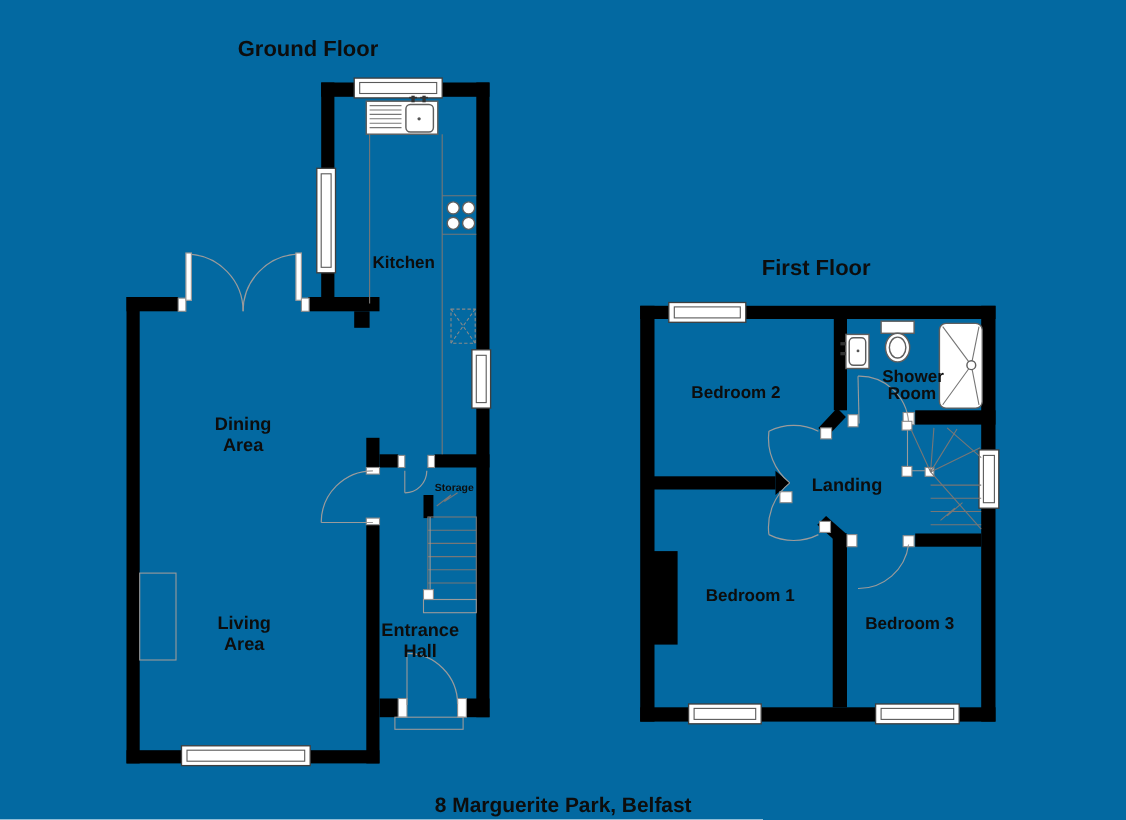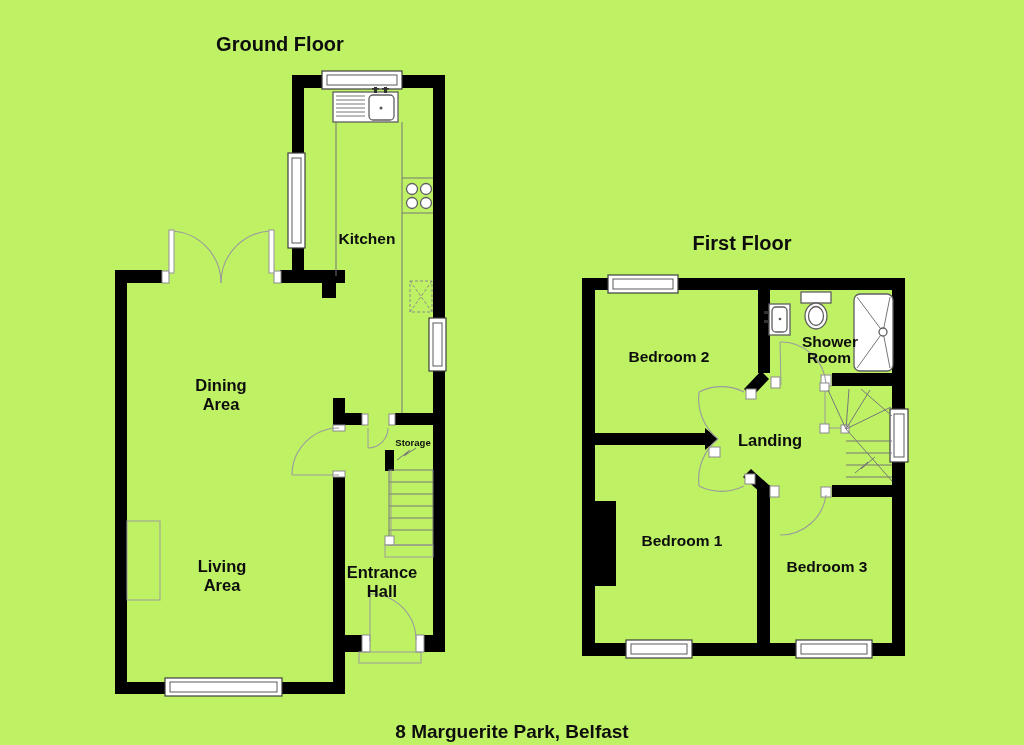--- a/index.html
+++ b/index.html
@@ -1,16 +1,16 @@
 <!DOCTYPE html>
 <html><head>
 <meta charset="utf-8">
 <style>
   html,body{margin:0;padding:0;background:#ffffff;}
-  .canvas{position:relative;width:1024px;height:745px;background:#bef264;overflow:hidden;
+  .canvas{position:relative;width:1024px;height:745px;background:#0369a1;overflow:hidden;
           font-family:"Liberation Sans", sans-serif;}
   svg{position:absolute;left:0;top:0;}
   .wall{fill:#000000;stroke:none;}
   .jamb{fill:#ffffff;stroke:#8a8a8a;stroke-width:1;}
   .winrect{fill:#ffffff;stroke:#3f3f3f;stroke-width:1.2;}
   .wininner{fill:none;stroke:#5a5a5a;stroke-width:1;}
   .fix{fill:#ffffff;stroke:#5f5f5f;stroke-width:1.3;}
   .fixline{fill:none;stroke:#777777;stroke-width:1;}
   .arc{fill:none;stroke:#9b9b9b;stroke-width:1.1;}
   .leaf{fill:#ffffff;stroke:#9b9b9b;stroke-width:1.1;}

